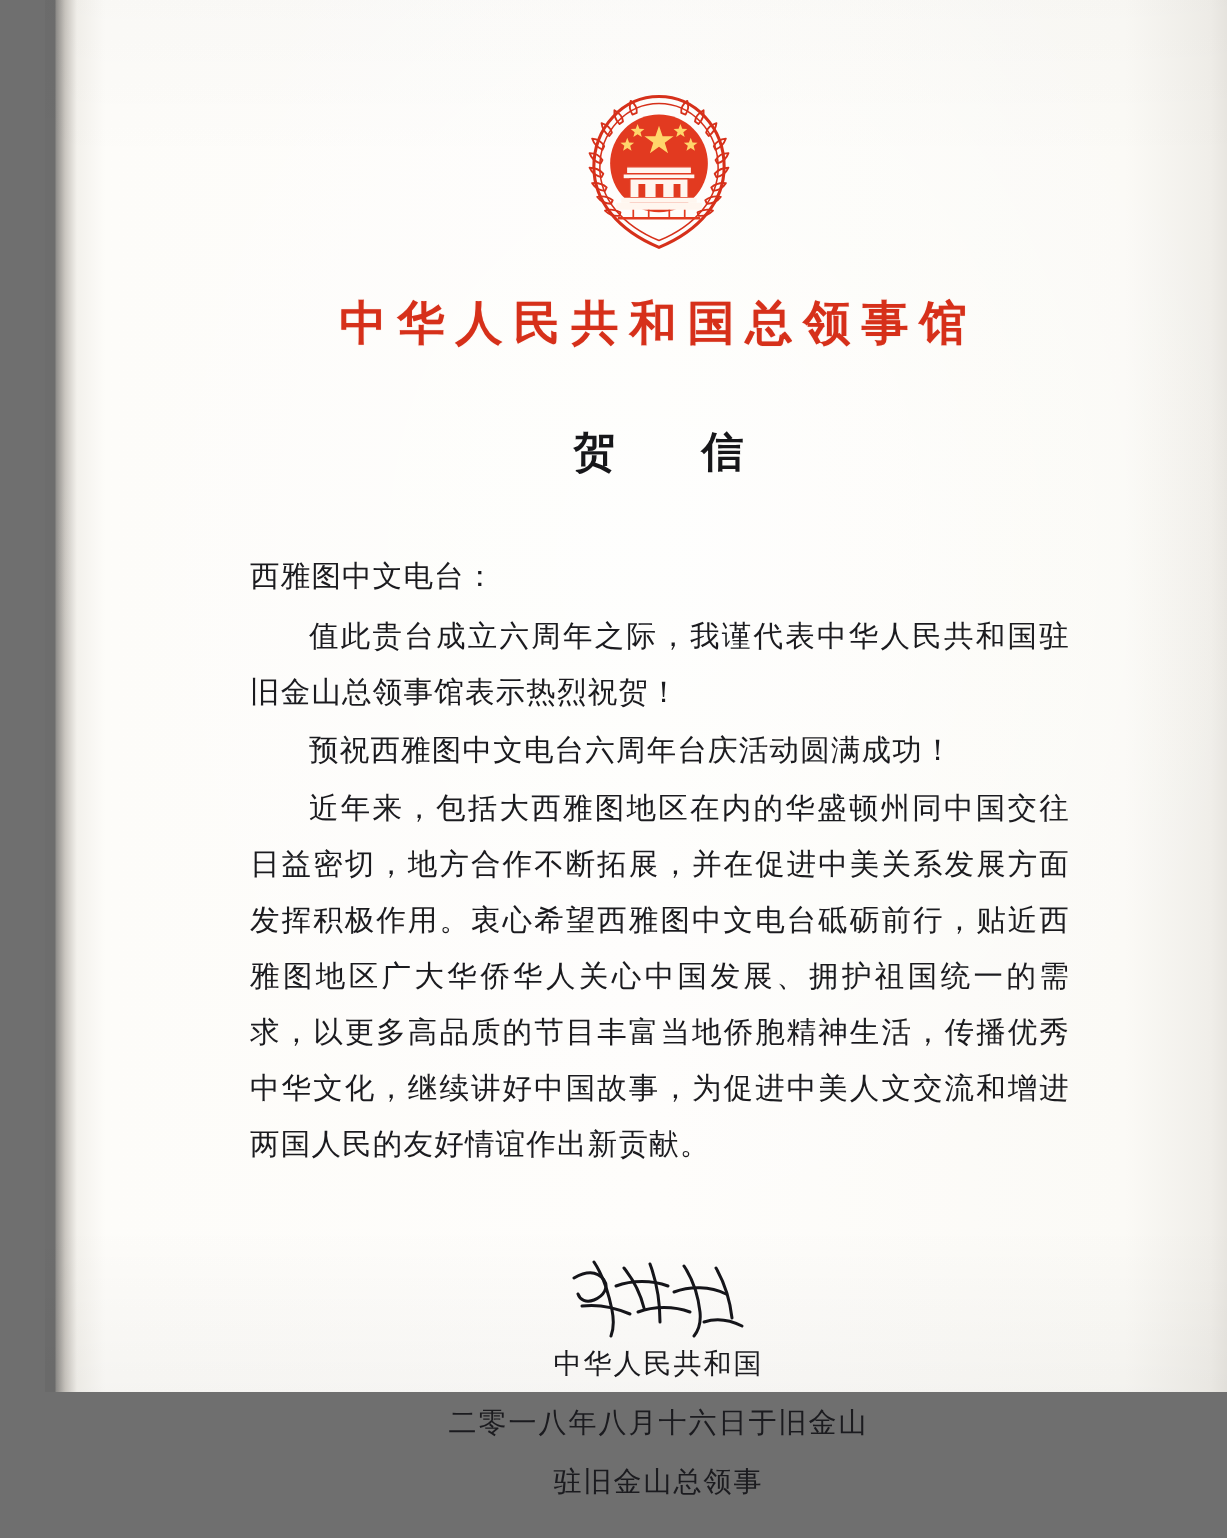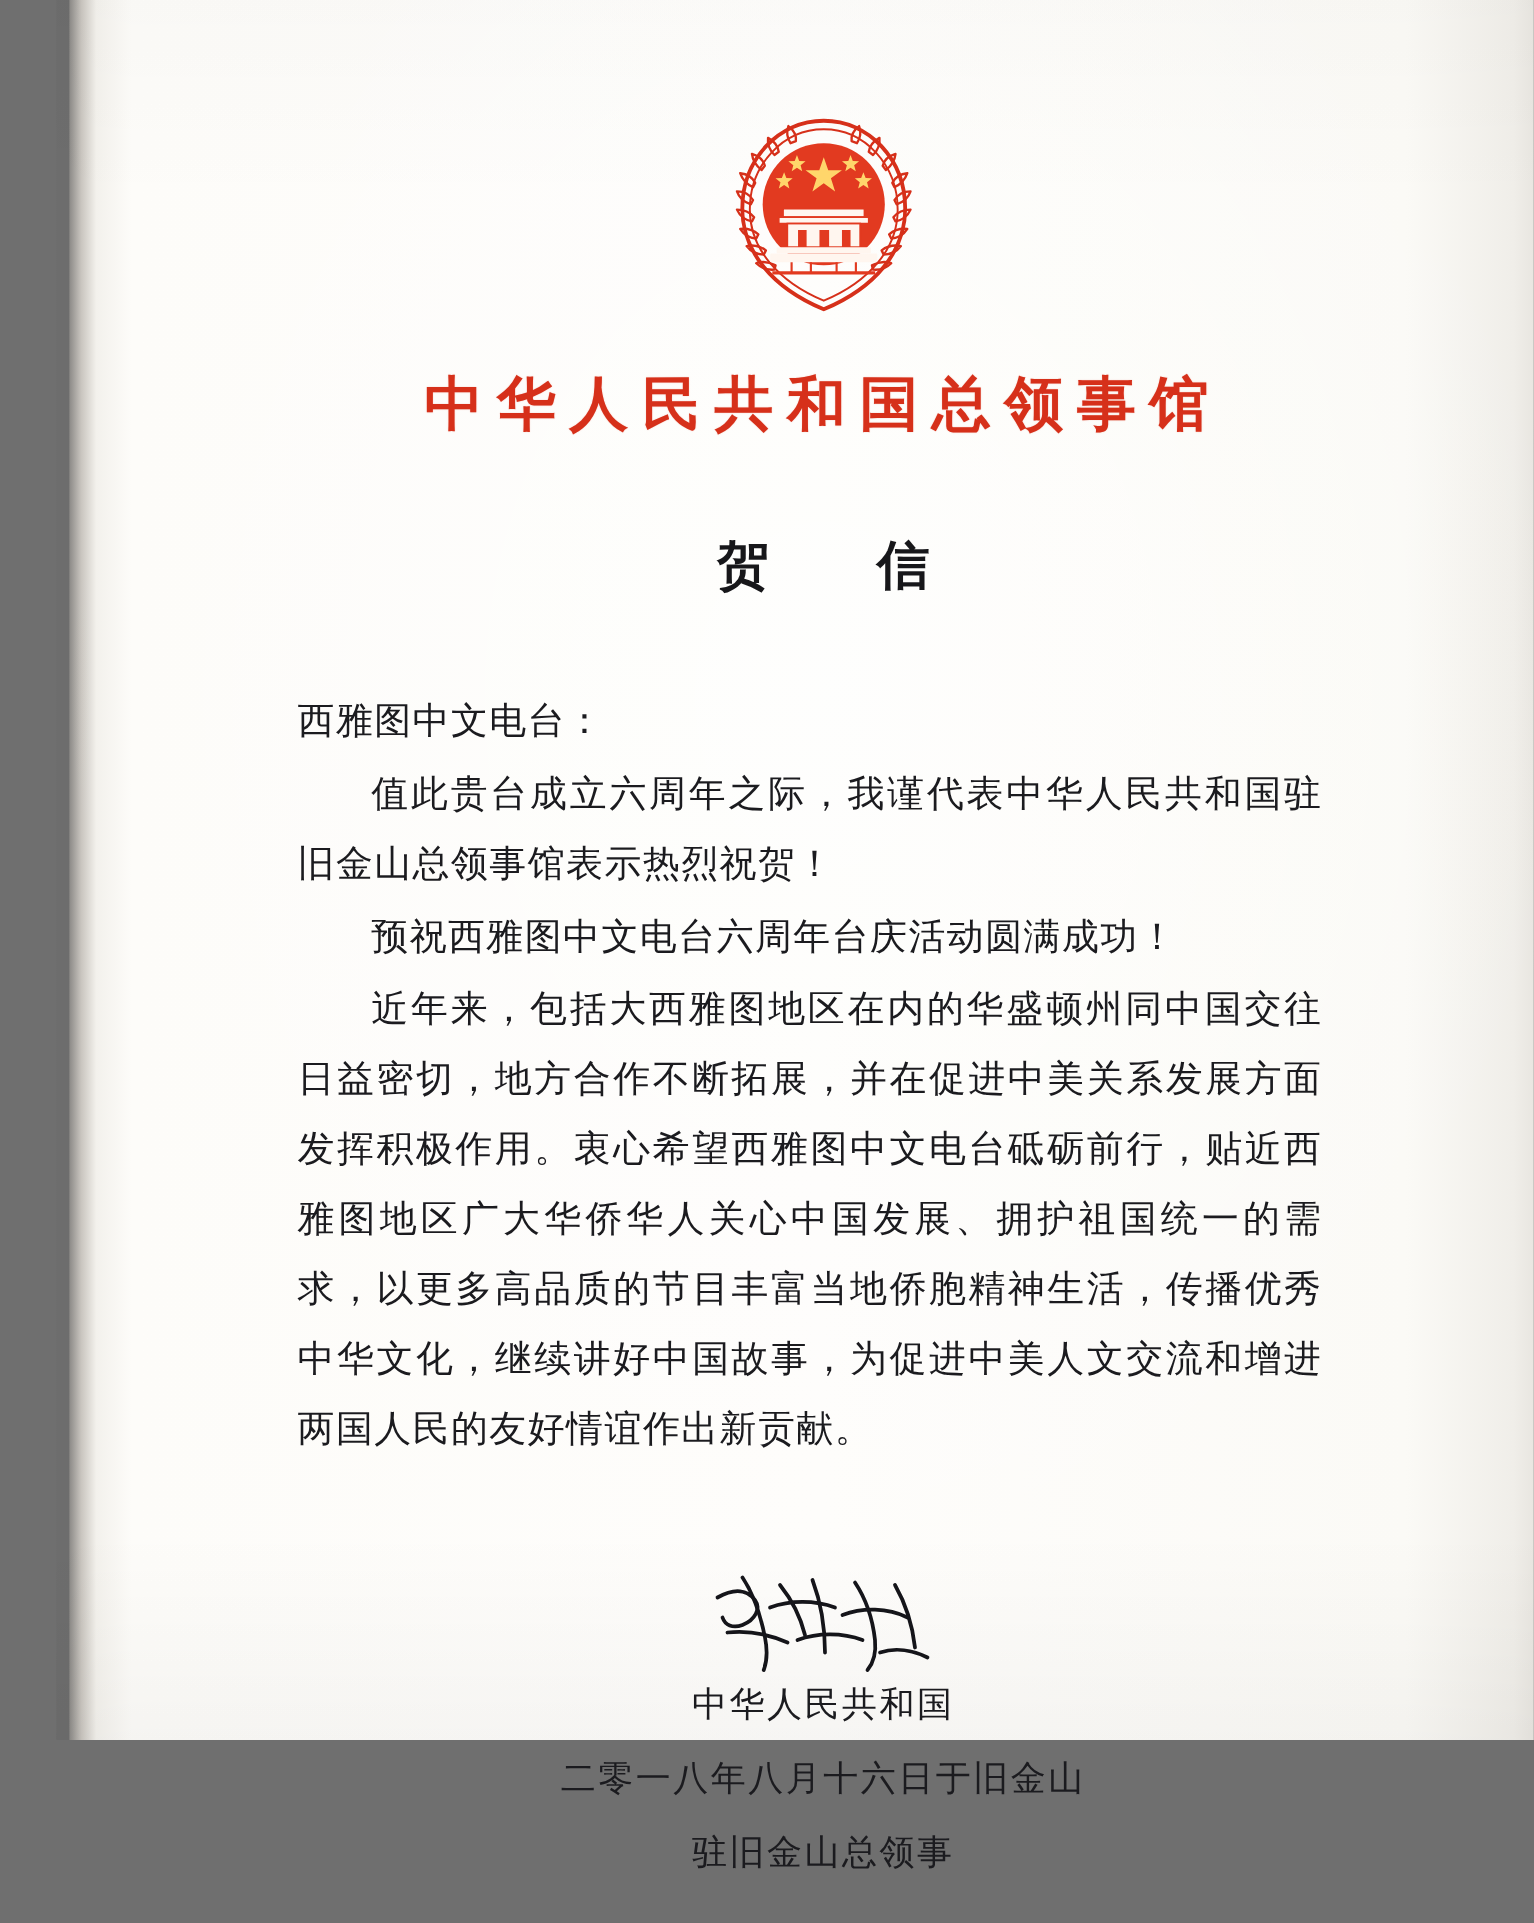--- a/index.html
+++ b/index.html
@@ -82,37 +82,36 @@
     font-size: 42px;
     letter-spacing: 22px;
     font-weight: 700;
     text-indent: 22px;
   }
 
   
   #body-block {
     position: absolute;
     top: 548px;
-    left: 193px;
+    left: 205px;
     width: 820px;
     color: #1b1b1f;
     font-size: 29.5px;
     line-height: 56px;
   }
   .salutation {
     margin: 0 0 4px 0;
     letter-spacing: 1.2px;
   }
   .para {
     margin: 0;
     text-indent: 2em;
     letter-spacing: 1.2px;
     text-align: justify;
     text-justify: inter-character;
-    font-family: Liberation Serif, serif;
   }
   .para + .para { margin-top: 2px; }
 
   
   #signature-wrap {
     position: absolute;
     top: 1252px;
     left: 0;
     width: 100%;
     display: flex;

